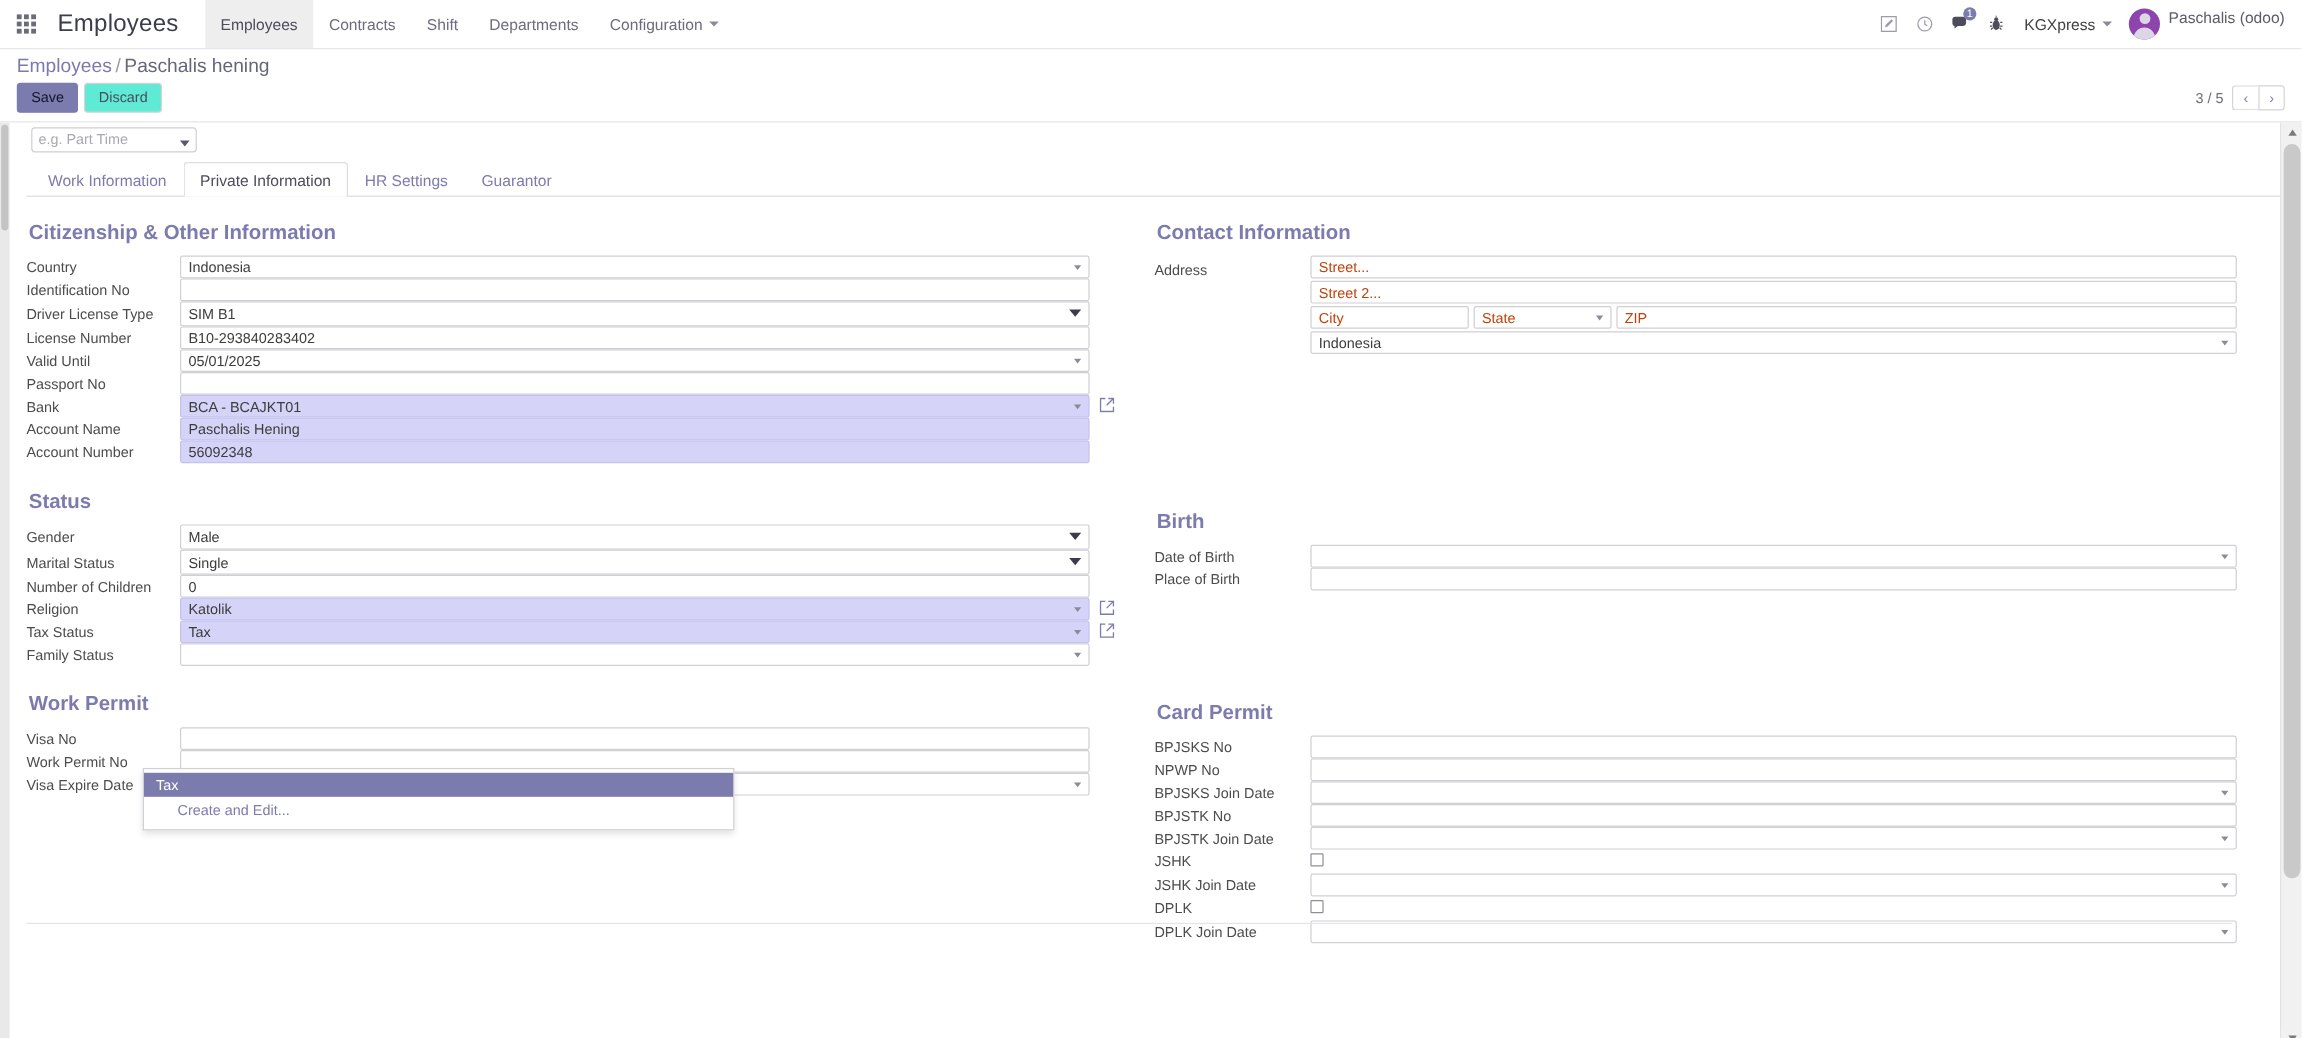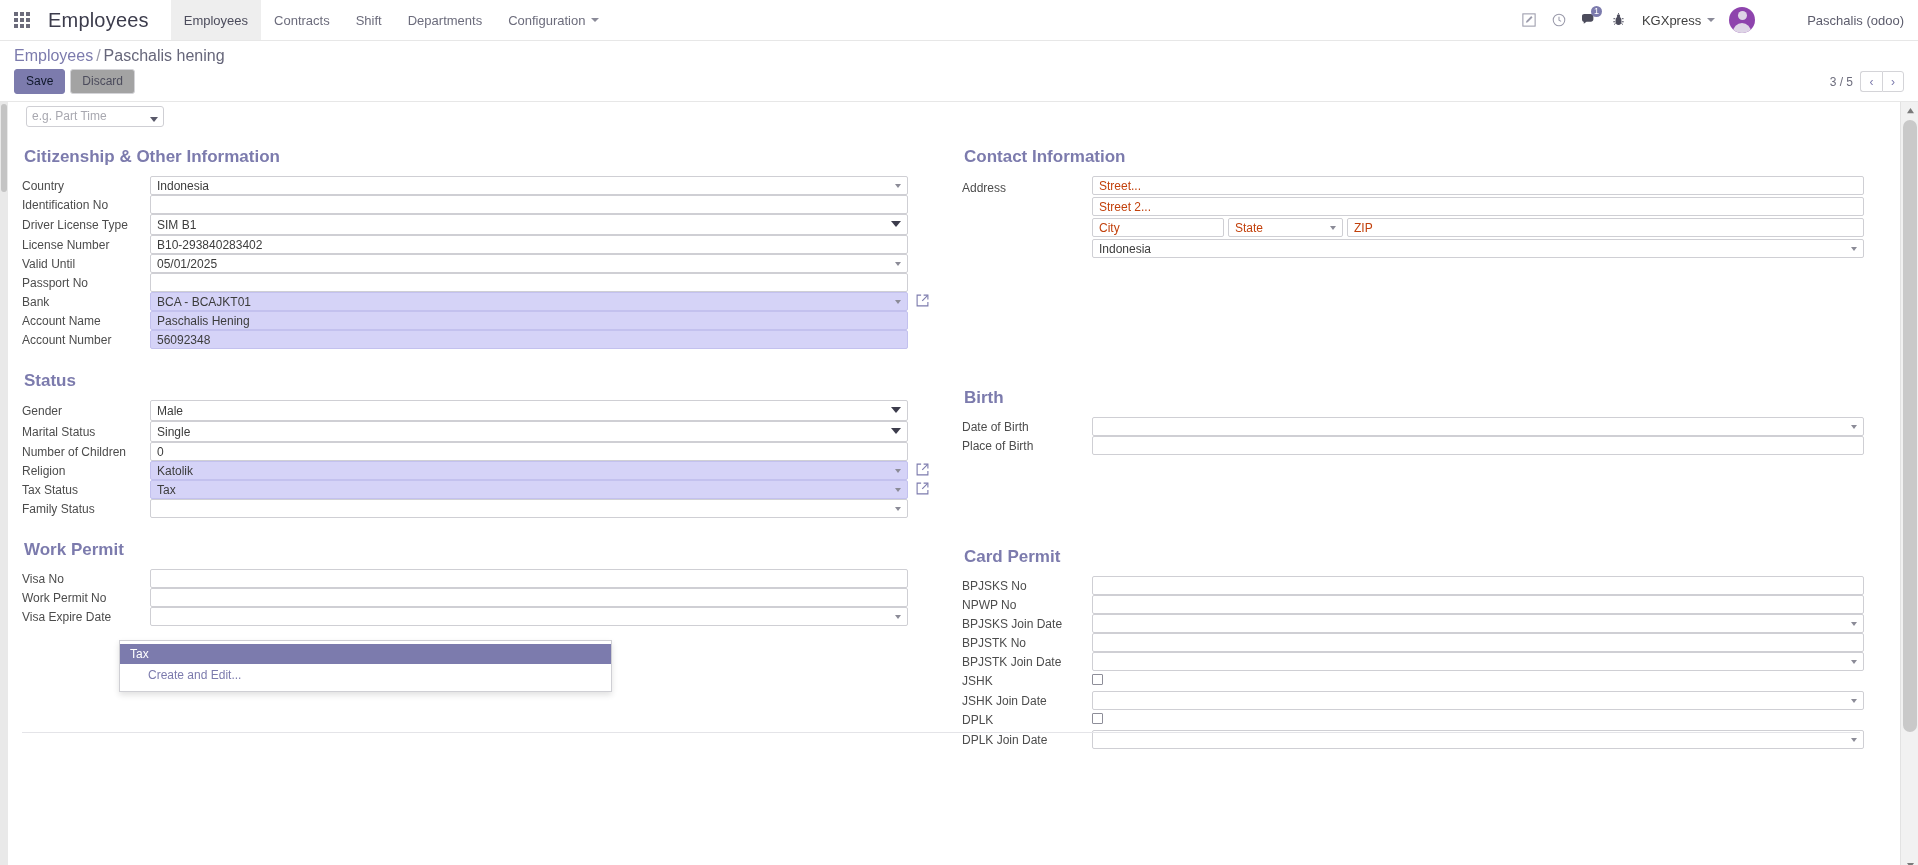--- a/index.html
+++ b/index.html
@@ -81,21 +81,21 @@
     padding: 0 2px;
     font-family: "Liberation Sans", sans-serif;
   }
   .nav-text {
     display: flex; align-items: center;
     padding: 0 8px;
     color: #404040;
     font-size: 13px;
     cursor: pointer;
   }
-  .avatar-wrap { display: flex; align-items: center; cursor: pointer; padding-left: 6px; gap: 45px; }
+  .avatar-wrap { display: flex; cursor: pointer; padding-left: 6px; }
   .avatar {
     width: 26px; height: 26px; border-radius: 50%;
     background: #8e44ad;
     position: relative; overflow: hidden;
     margin-right: 7px;
     flex: none;
   }
   .avatar::before {
     content: ""; position: absolute;
     width: 9px; height: 9px; border-radius: 50%;
@@ -130,21 +130,21 @@
   .cp-row { display: flex; align-items: center; }
   .btn {
     font-size: 12px;
     padding: 3px 11px 4px 11px;
     border-radius: 3px;
     border: 1px solid transparent;
     cursor: pointer;
     line-height: 16px;
   }
   .btn-primary { background: #7c7bad; border-color: #7c7bad; color: #0f172a; margin-right: 5px; }
-  .btn-default { background: #a3a3a3; border-color: #d4d4d8; color: #4c4c5c; }
+  .btn-default { background: #5eead4; border-color: #d4d4d8; color: #4c4c5c; }
   .pager {
     margin-left: auto;
     display: flex; align-items: center;
     font-size: 12px; color: #6c6c7c;
   }
   .pager-count { margin-right: 7px; white-space: nowrap; }
   .pager-btn {
     width: 22px; height: 21px;
     border: 1px solid #d4d4d8;
     background: #fff;
@@ -473,20 +473,26 @@
   <div class="sheet-wrap">
     <div class="sheet">
 
       <div class="top-clip">
         <div class="fake-input-top">e.g. Part Time</div>
         <div style="position:relative;top:-15px;left:124px;width:0;height:0;">
           <span class="tri" style="position:absolute;top:5px;left:0;width:0;height:0;border-left:4px solid transparent;border-right:4px solid transparent;border-top:5px solid #59596a;"></span>
         </div>
       </div>
 
+      <div class="tabs">
+        <div class="tab"><span>Work Information</span></div>
+        <div class="tab active"><span>Private Information</span></div>
+        <div class="tab"><span>HR Settings</span></div>
+        <div class="tab"><span>Guarantor</span></div>
+      </div>
 
       <div class="form-cols">
 
         <div class="col col-left">
 
           <div class="group-title">Citizenship &amp; Other Information</div>
           <table class="ftable">
             <tbody>
                 <tr>
               <td class="lbl">Country</td>

